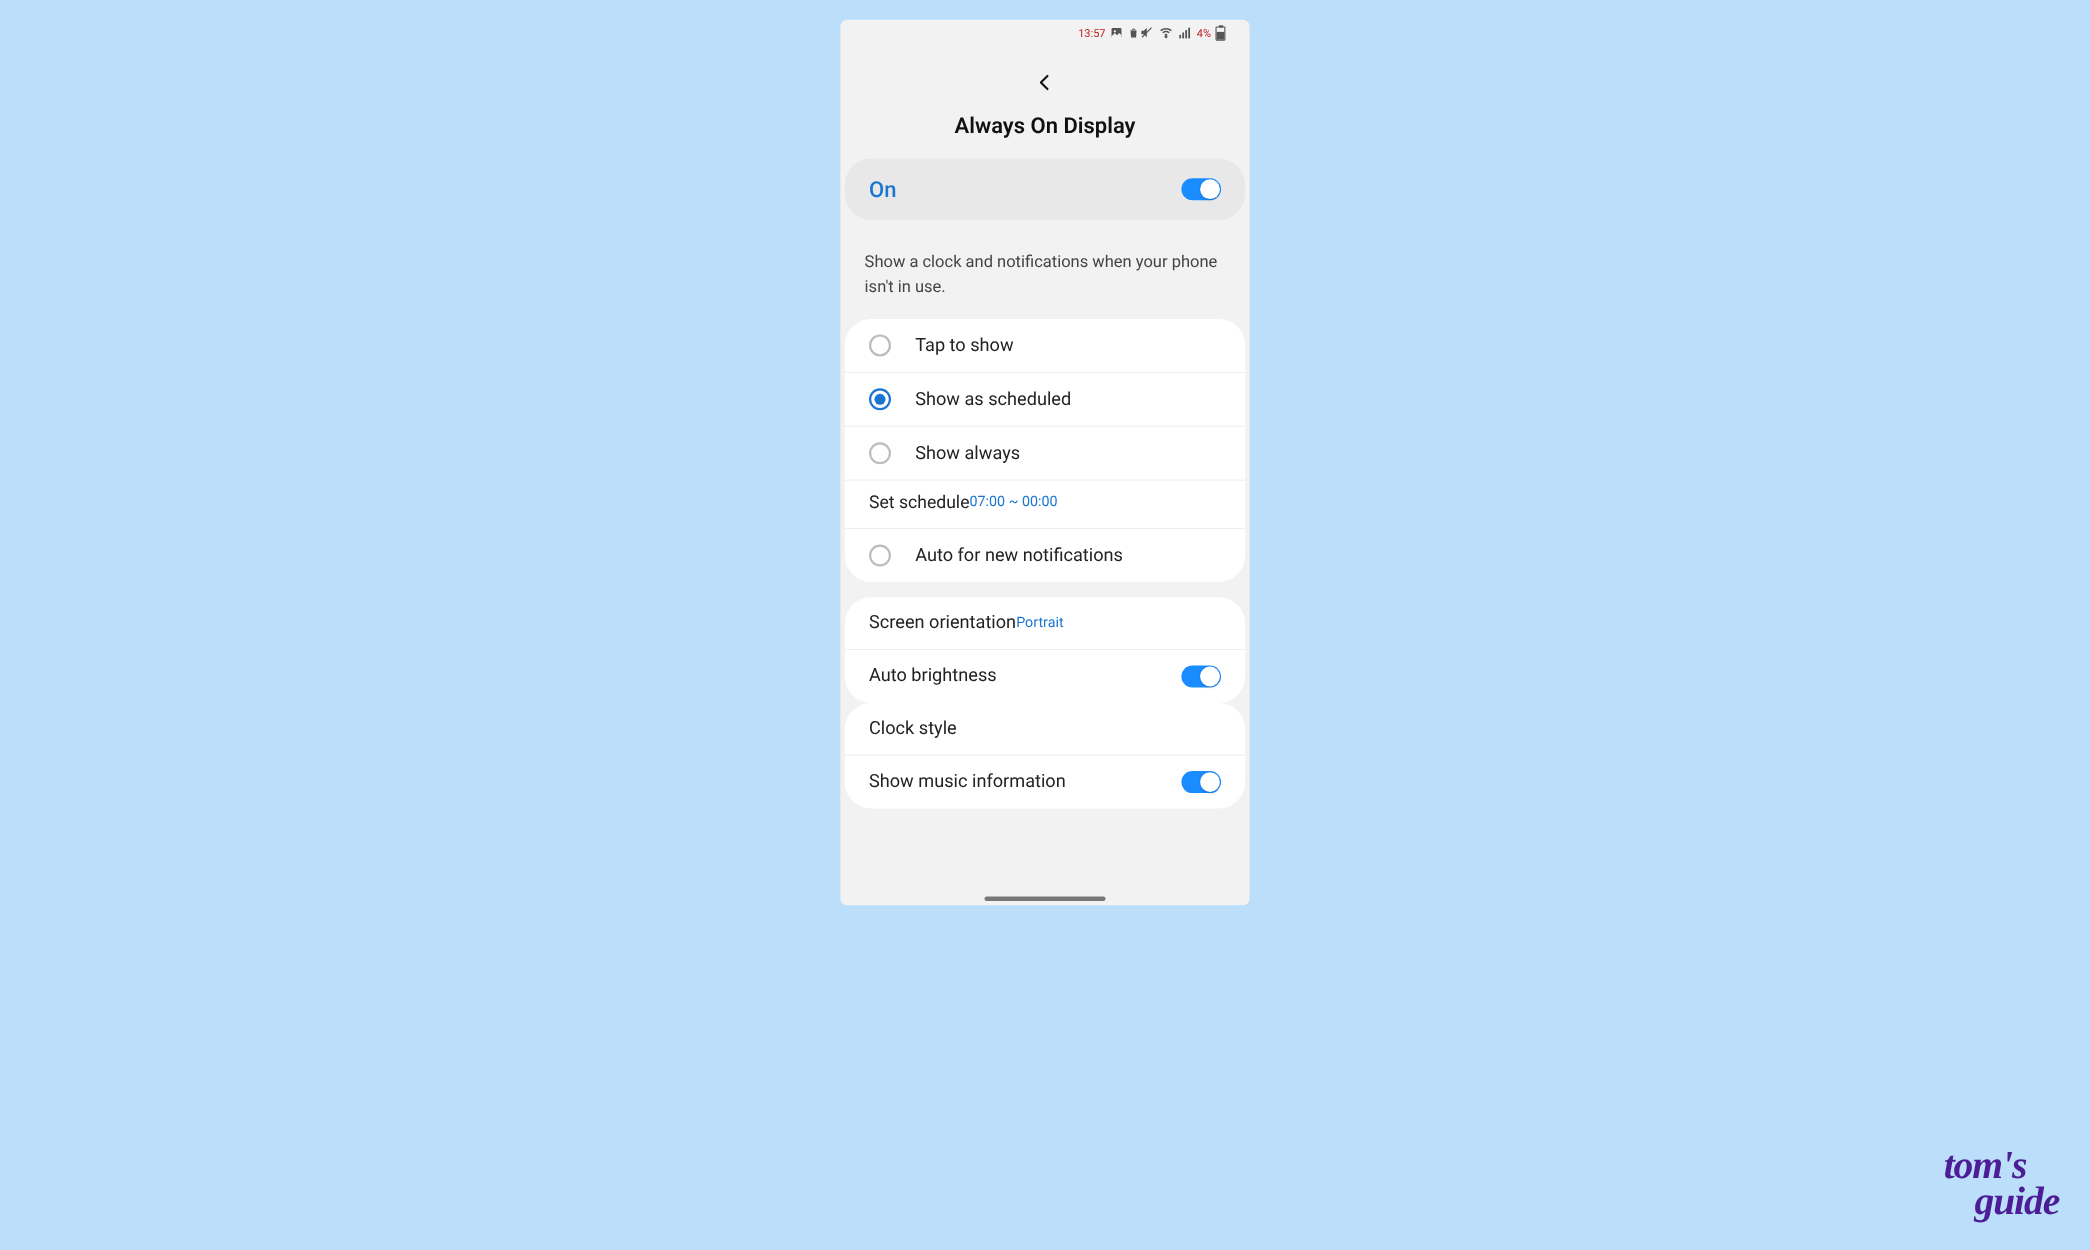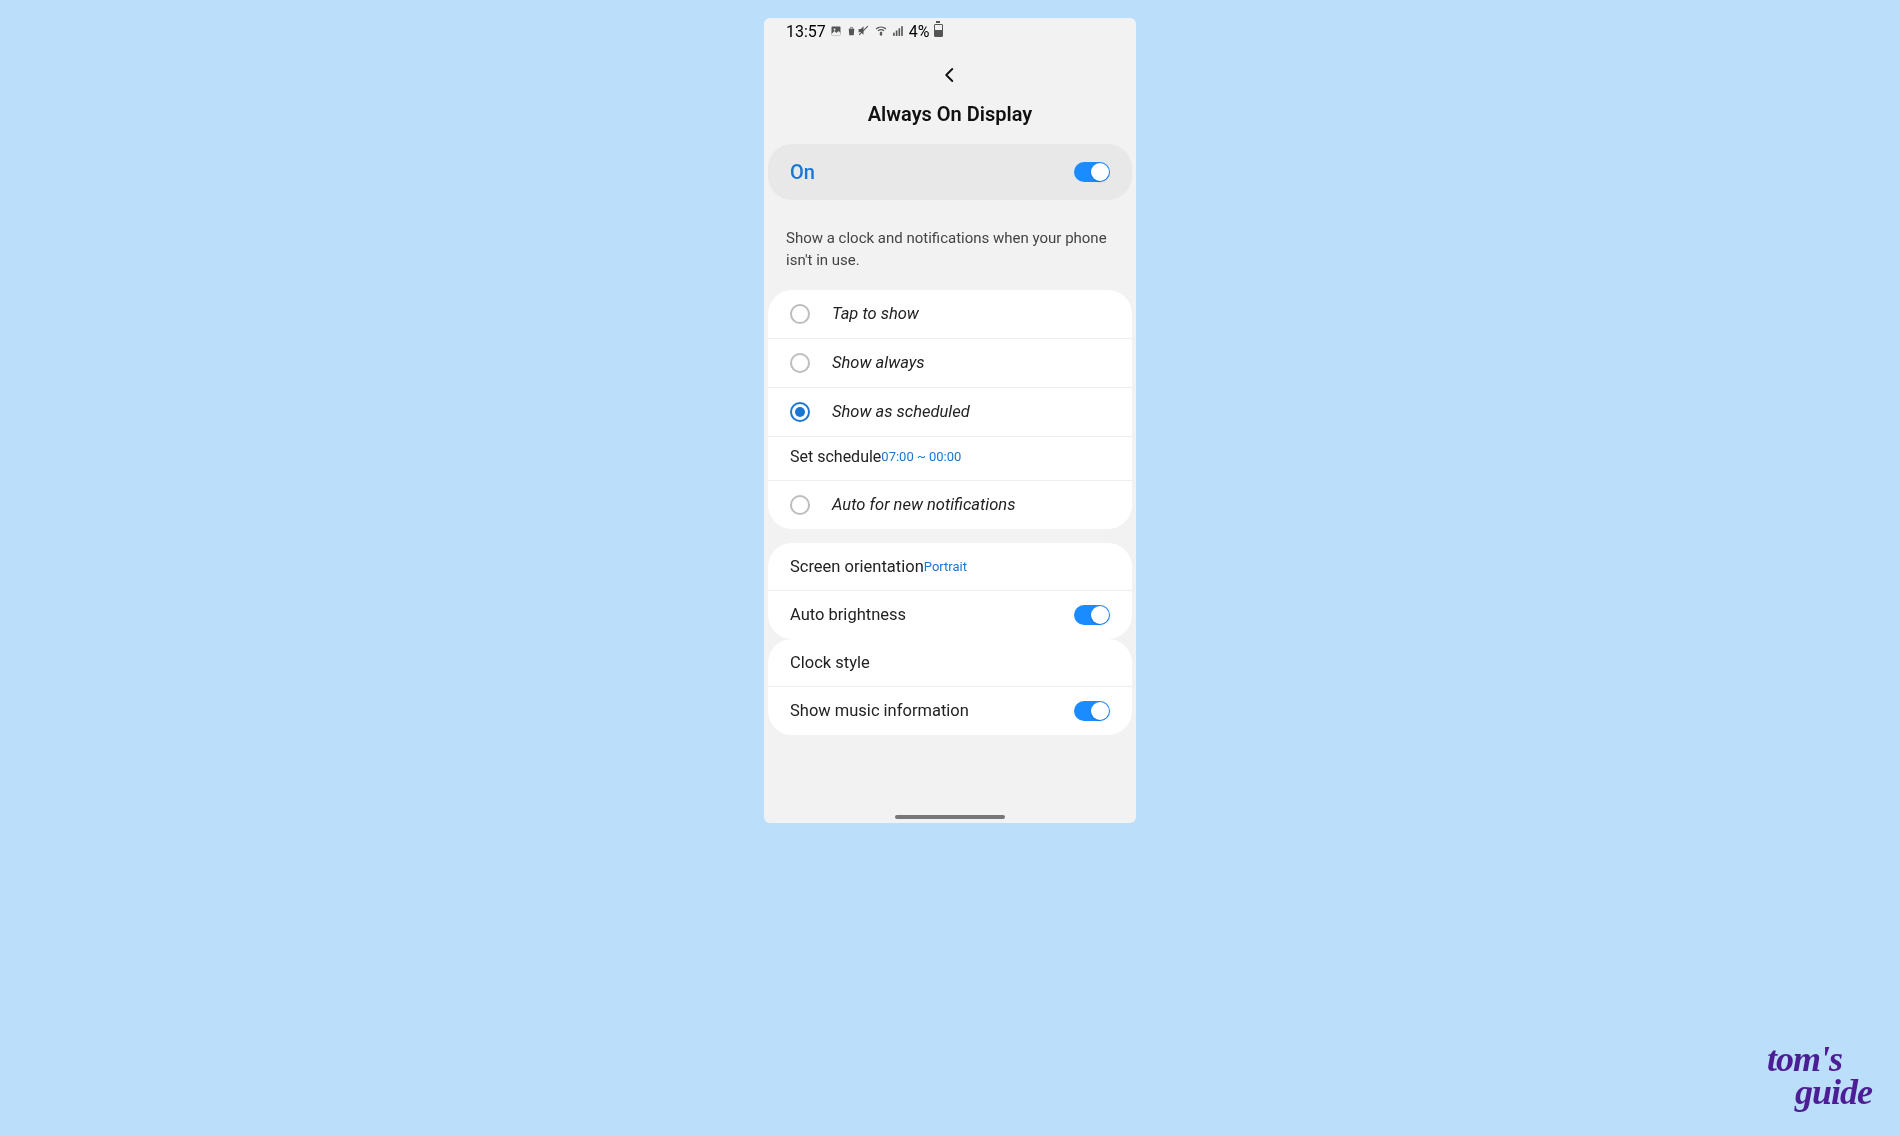--- a/index.html
+++ b/index.html
@@ -22,25 +22,25 @@
     overflow: hidden;
     position: relative;
     display: flex;
     flex-direction: column;
   }
 
   
   .statusbar {
     height: 26px;
     display: flex;
-    justify-content: flex-start;
+    justify-content: flex-end;
     align-items: center;
     padding: 0 22px;
-    font-size: 16px;
-    color: #000000;
+    font-size: 10px;
+    color: #b91c1c;
   }
   .statusbar .left, .statusbar .right {
     display: flex; align-items: center; gap: 4px;
   }
   .statusbar .ic { display:inline-block; }
   .batt {
     width: 9px; height: 13px; border:1px solid #555; border-radius:1px; position:relative; display:inline-block;
   }
   .batt::after { content:""; position:absolute; left:0; right:0; bottom:0; height:55%; background:#555;}
   .batt-top { width:4px; height:2px; background:#555; margin:0 auto -1px auto;}
@@ -71,21 +71,21 @@
     padding: 14px 22px 18px 22px;
     color:#444; font-size:15px; line-height:1.45;
   }
 
   .list-item {
     display:flex; align-items:center; justify-content:space-between;
     padding: 14px 22px;
     border-bottom: 1px solid #eee;
   }
   .list-item:last-child { border-bottom:none; }
-  .li-left { display:flex; align-items:flex-start; gap:22px;font-style:italic; }
+  .li-left { display:flex; align-items:flex-end; gap:22px; }
   .li-label { font-size:16.5px; color:#222; }
   .li-sub { font-size:13px; color:#1976d2; margin-top:2px;}
   .li-col { display:flex; flex-direction:row; }
 
   .radio {
     width:20px; height:20px; border:2px solid #bdbdbd; border-radius:50%; display:flex; align-items:center; justify-content:center;
   }
   .radio.checked { border-color:#1976d2; }
   .radio.checked::after { content:""; width:10px; height:10px; background:#1976d2; border-radius:50%; }
 
@@ -188,28 +188,28 @@
 
   <div class="section">
     <div class="list-item">
       <div class="li-left">
         <span class="radio"></span>
         <span class="li-label">Tap to show</span>
       </div>
     </div>
     <div class="list-item">
       <div class="li-left">
+        <span class="radio checked"></span>
+        <span class="li-label">Show as scheduled</span>
+      </div>
+    </div>
+    <div class="list-item">
+      <div class="li-left">
         <span class="radio"></span>
         <span class="li-label">Show always</span>
-      </div>
-    </div>
-    <div class="list-item">
-      <div class="li-left">
-        <span class="radio checked"></span>
-        <span class="li-label">Show as scheduled</span>
       </div>
     </div>
     <div class="schedule-item">
       <div class="li-col">
         <span class="li-label">Set schedule</span>
         <span class="li-sub">07:00 ~ 00:00</span>
       </div>
     </div>
     <div class="list-item">
       <div class="li-left">

